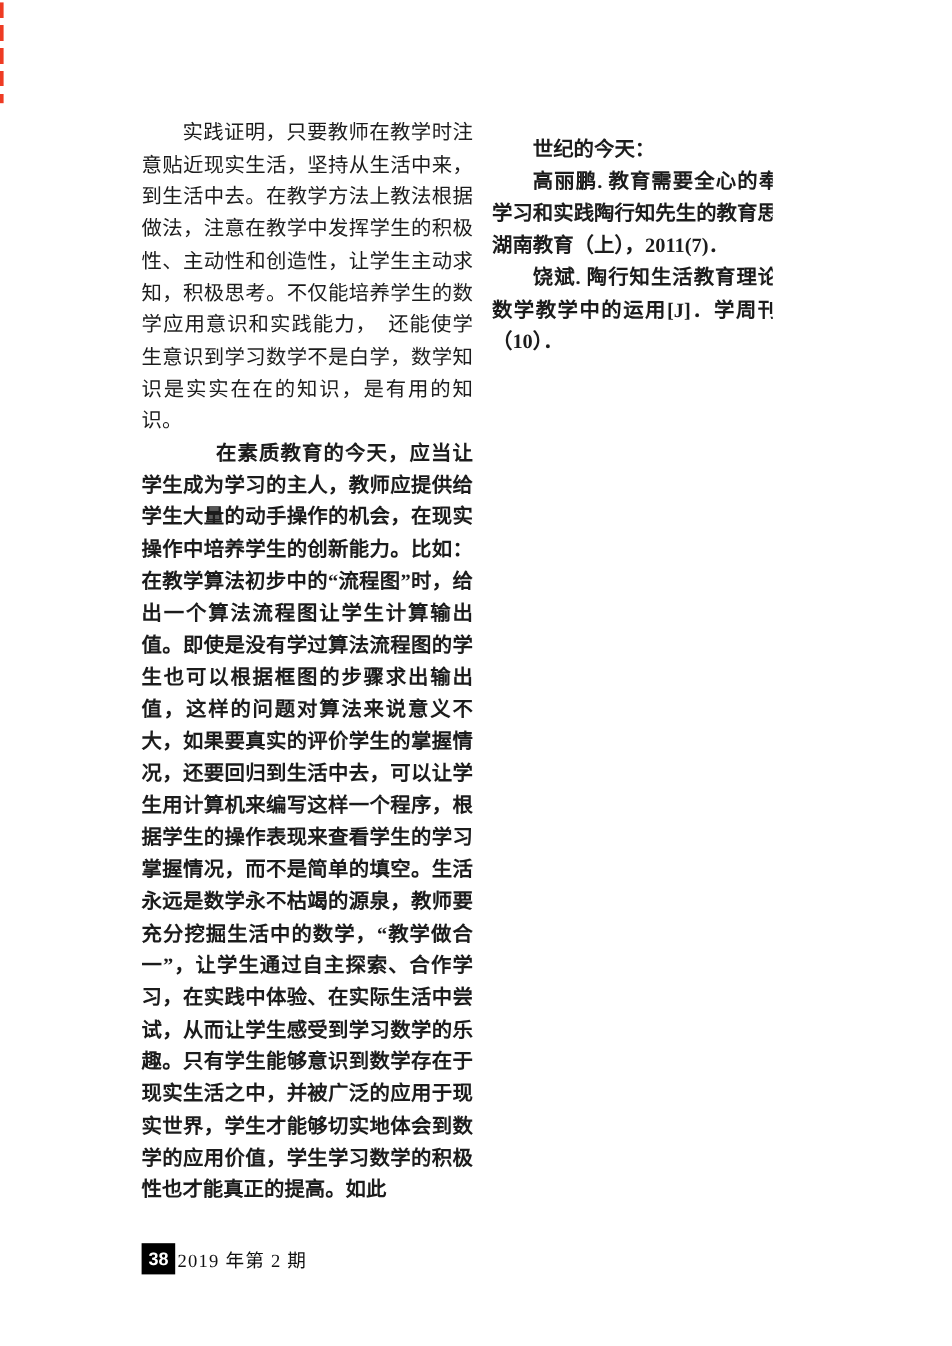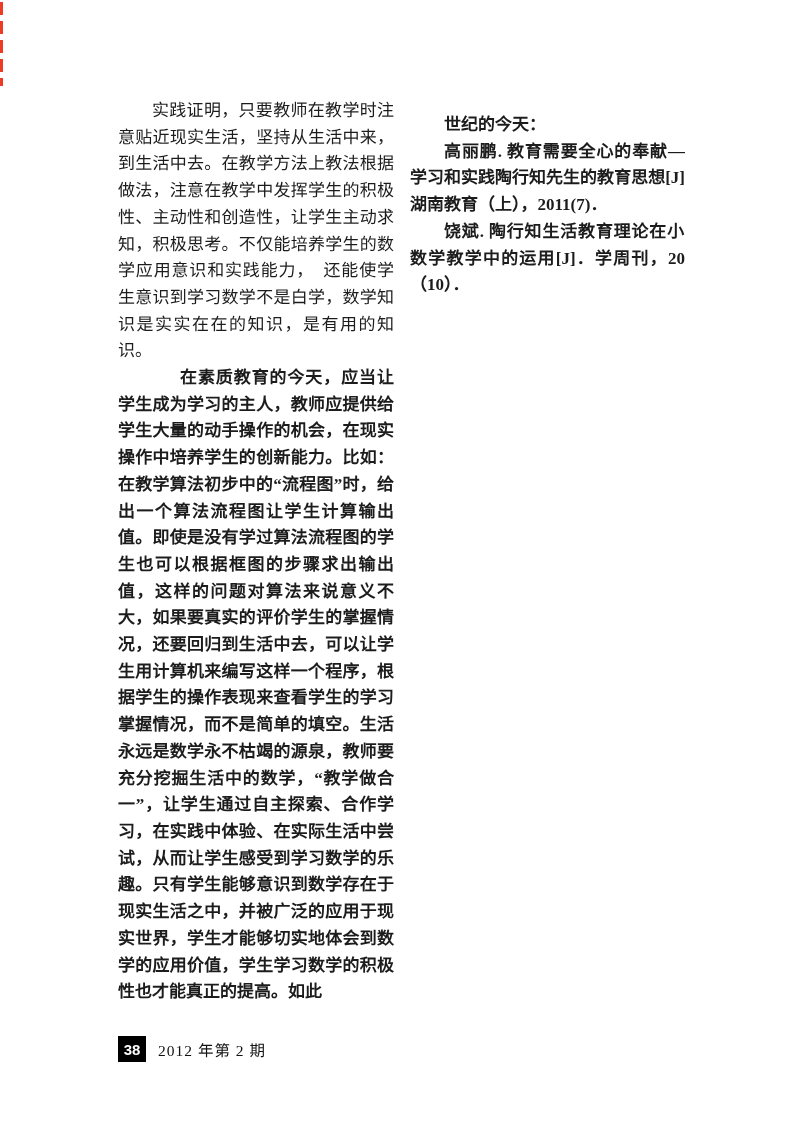--- a/index.html
+++ b/index.html
@@ -4,21 +4,20 @@
 <style>
   html, body { margin: 0; padding: 0; background: #ffffff; }
   .page {
     position: relative;
     width: 644px;
     height: 1122px;
     background: #ffffff;
     font-family: "Liberation Serif", "DejaVu Serif", serif;
     color: #1c1c1c;
     overflow: hidden;
-    padding-left: 41px;
   }
   
   .crop-mark {
     position: absolute;
     left: 0;
     top: 2px;
     width: 3px;
     height: 84px;
     background: repeating-linear-gradient(to bottom, var(--accent-red, #ee3b23) 0 13px, transparent 13px 19px);
   }
@@ -40,21 +39,21 @@
   .indent-2 { text-indent: 2em; }
   .indent-4 { text-indent: 62px; font-weight: bold; }
   .ref { font-weight: bold; }
   .ref-heading { margin-top: 14px !important; }
   .footer {
     position: absolute;
     left: 118px;
     top: 1036px;
     display: flex;
     align-items: center;
-    gap: 12px;
+    gap: 2px;
   }
   .pagenum {
     width: 28px;
     height: 26px;
     background: #000000;
     color: #ffffff;
     font-family: "Liberation Sans", "DejaVu Sans", sans-serif;
     font-size: 15px;
     font-weight: bold;
     display: flex;
@@ -84,16 +83,16 @@
     <div class="col col-right">
       <p class="indent-2 ref ref-heading">世纪的今天：</p>
       <p class="indent-2 ref">高丽鹏. 教育需要全心的奉献——学习和实践陶行知先生的教育思想[J]．湖南教育（上），2011(7)．</p>
       <p class="indent-2 ref">饶斌. 陶行知生活教育理论在小学数学教学中的运用[J]．学周刊，2012（10）．</p>
     </div>
 
   </div>
 
   <div class="footer">
     <span class="pagenum">38</span>
-    <span class="issue">2012 年第 2 期</span>
+    <span class="issue">2019 年第 2 期</span>
   </div>
 
 </div>
 
 </body></html>

